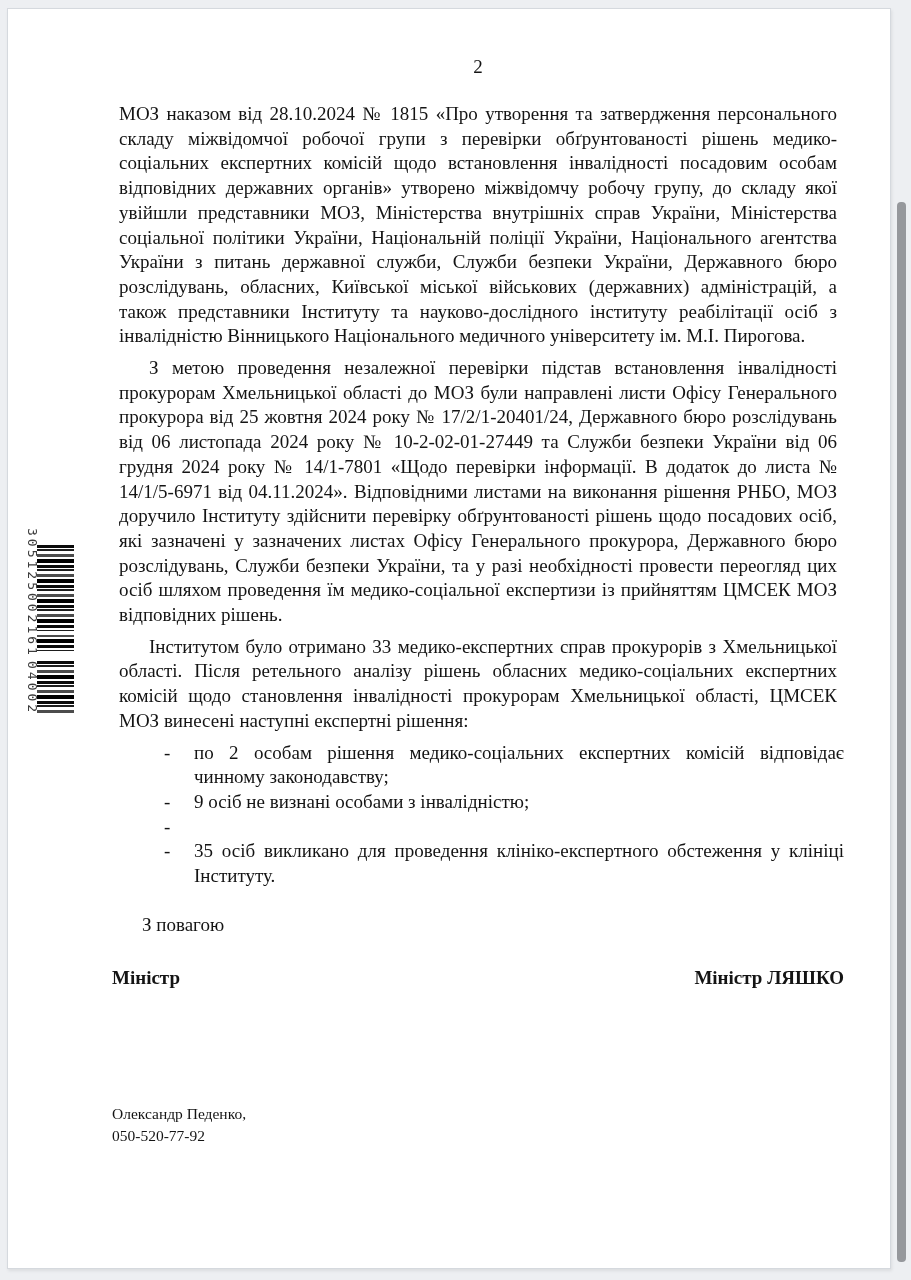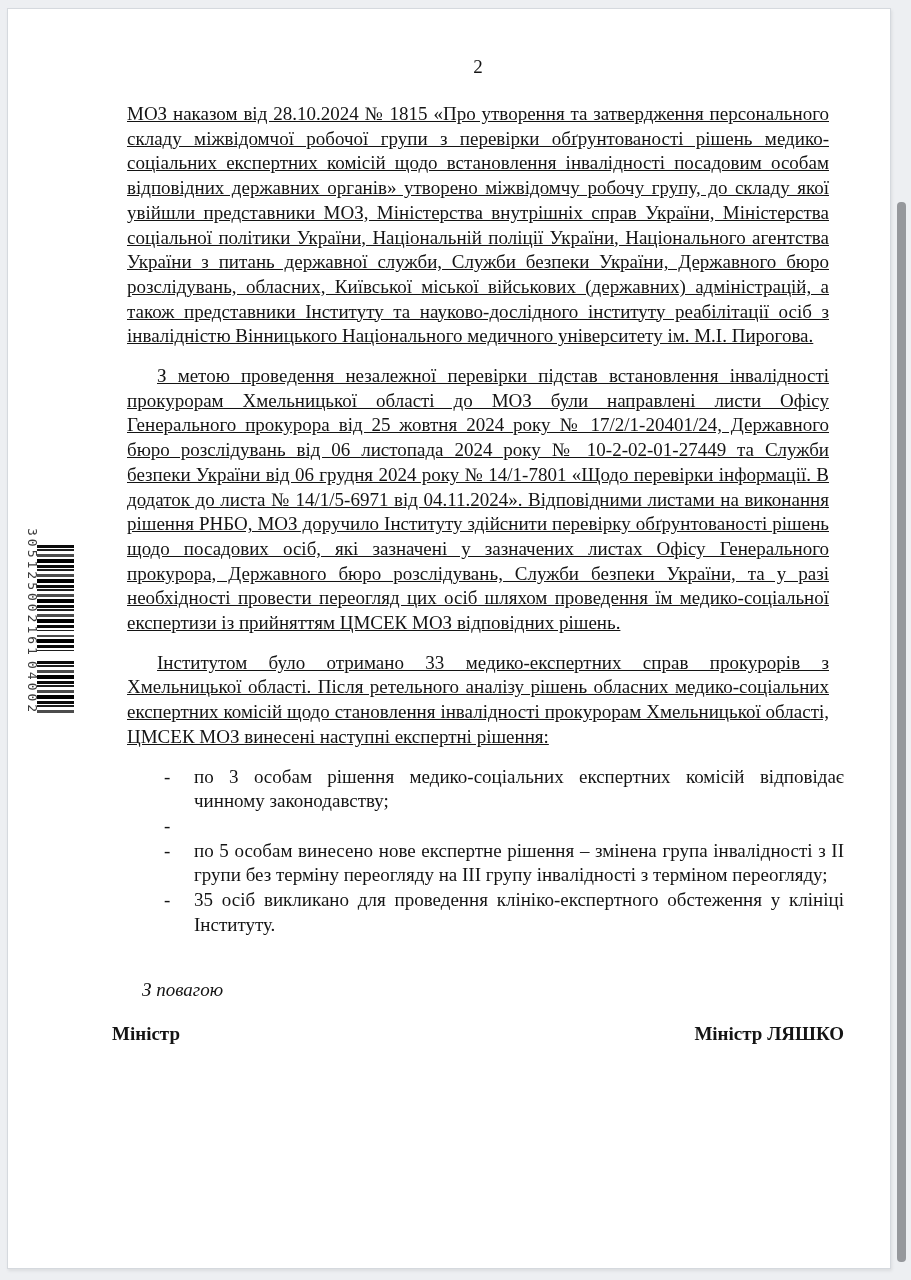--- a/index.html
+++ b/index.html
@@ -36,47 +36,45 @@
     font-size: 19px;
     line-height: 24.7px;
   }
   .page-number {
     padding-top: 46px;
     text-align: center;
     font-size: 19px;
     height: 25px;
   }
   p.para {
-    margin: 15px;
+    margin: 7px;
     text-align: justify;
     text-indent: 30px;
-    text-decoration: underline;
   }
   p.para.no-indent { text-indent: 0; }
   p.para.first { margin-top: 22px; }
   .list { margin: 0; }
   .list-item {
     display: flex;
     padding-left: 52px;
   }
   .dash {
     width: 30px;
     flex: 0 0 30px;
   }
   .li-text {
     flex: 1;
     text-align: justify;
   }
   .closing {
-    margin: 40px 0 0 0;
+    margin: 24px 0 0 0;
     text-indent: 30px;
-    font-style: italic;
   }
   .signature-row {
-    margin-top: 20px;
+    margin-top: 28px;
     display: flex;
     justify-content: space-between;
     font-weight: bold;
     gap: 32px;
   }
   .footer {
     margin-top: 113px;
     font-size: 15.5px;
     line-height: 22px;
   }
@@ -134,42 +132,46 @@
 
       <p class="para no-indent first">МОЗ наказом від 28.10.2024 № 1815 «Про утворення та затвердження персонального складу міжвідомчої робочої групи з перевірки обґрунтованості рішень медико-соціальних експертних комісій щодо встановлення інвалідності посадовим особам відповідних державних органів» утворено міжвідомчу робочу групу, до складу якої увійшли представники МОЗ, Міністерства внутрішніх справ України, Міністерства соціальної політики України, Національній поліції України, Національного агентства України з питань державної служби, Служби безпеки України, Державного бюро розслідувань, обласних, Київської міської військових (державних) адміністрацій, а також представники Інституту та науково-дослідного інституту реабілітації осіб з інвалідністю Вінницького Національного медичного університету ім. М.І. Пирогова.</p>
 
       <p class="para">З метою проведення незалежної перевірки підстав встановлення інвалідності прокурорам Хмельницької області до МОЗ були направлені листи Офісу Генерального прокурора від 25 жовтня 2024 року № 17/2/1-20401/24, Державного бюро розслідувань від 06 листопада 2024 року № 10-2-02-01-27449 та Служби безпеки України від 06 грудня 2024 року № 14/1-7801 «Щодо перевірки інформації. В додаток до листа № 14/1/5-6971 від 04.11.2024». Відповідними листами на виконання рішення РНБО, МОЗ доручило Інституту здійснити перевірку обґрунтованості рішень щодо посадових осіб, які зазначені у зазначених листах Офісу Генерального прокурора, Державного бюро розслідувань, Служби безпеки України, та у разі необхідності провести переогляд цих осіб шляхом проведення їм медико-соціальної експертизи із прийняттям ЦМСЕК МОЗ відповідних рішень.</p>
 
       <p class="para">Інститутом було отримано 33 медико-експертних справ прокурорів з Хмельницької області. Після ретельного аналізу рішень обласних медико-соціальних експертних комісій щодо становлення інвалідності прокурорам Хмельницької області, ЦМСЕК МОЗ винесені наступні експертні рішення:</p>
 
       <div class="list">
         <div class="list-item">
           <span class="dash">-</span>
-          <div class="li-text">по 3 особам рішення медико-соціальних експертних комісій відповідає чинному законодавству;</div>
+          <div class="li-text">по 2 особам рішення медико-соціальних експертних комісій відповідає чинному законодавству;</div>
         </div>
         <div class="list-item">
           <span class="dash">-</span>
+          <div class="li-text">9 осіб не визнані особами з інвалідністю;</div>
         </div>
         <div class="list-item">
           <span class="dash">-</span>
-          <div class="li-text">по 5 особам винесено нове експертне рішення – змінена група інвалідності з ІІ групи без терміну переогляду на ІІІ групу інвалідності з терміном переогляду;</div>
         </div>
         <div class="list-item">
           <span class="dash">-</span>
           <div class="li-text">35 осіб викликано для проведення клініко-експертного обстеження у клініці Інституту.</div>
         </div>
       </div>
 
       <p class="closing">З повагою</p>
 
       <div class="signature-row">
         <span class="sig-position">Міністр</span>
         <span class="sig-name">Міністр ЛЯШКО</span>
       </div>
 
+      <div class="footer">
+        <div>Олександр Педенко,</div>
+        <div>050-520-77-92</div>
+      </div>
 
     </div>
   </div>
 
   <div class="barcode">
     <div class="bc-digits bc-digits-upper">305125002161</div>
     <div class="bc-bars bc-bars-upper"></div>
     <div class="bc-digits bc-digits-lower">04002</div>
     <div class="bc-bars bc-bars-lower"></div>
   </div>

